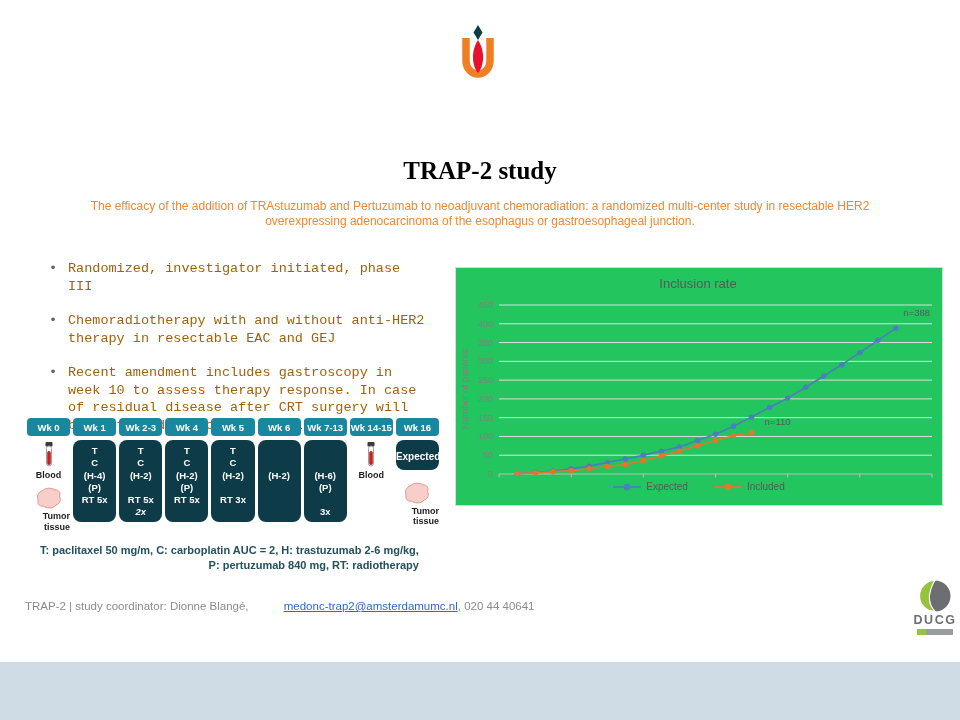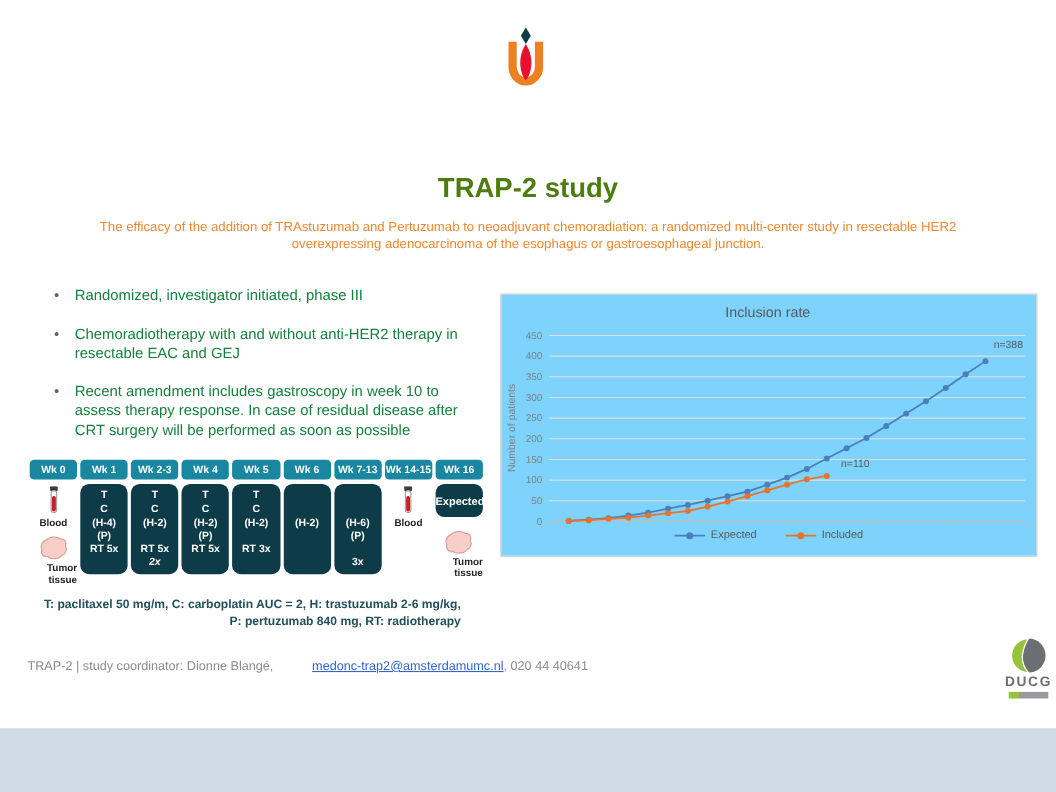--- a/index.html
+++ b/index.html
@@ -4,27 +4,27 @@
 <style>
   html,body{margin:0;padding:0;background:#fff;}
   body{font-family:"Liberation Sans",sans-serif;}
   .slide{position:relative;width:960px;height:720px;background:#ffffff;overflow:hidden;}
 
   .bottom-band{position:absolute;left:0;bottom:0;width:960px;height:58px;background:#cfdbe5;}
 
   .logo{position:absolute;left:461px;top:25px;width:34px;height:60px;}
 
   .title{position:absolute;top:157px;left:0;width:100%;text-align:center;
-         font-size:25px;font-weight:bold;color:#4d7c0f;margin:0;}
+         font-size:25px;font-weight:bold;color:#000000;margin:0;font-family:Liberation Serif, serif;}
 
   .subtitle{position:absolute;top:199px;left:65px;width:830px;text-align:center;
             font-size:12px;line-height:1.25;color:#ef8830;margin:0;}
 
   .bullets{position:absolute;left:46px;top:260px;width:382px;margin:0;padding:0;
-           list-style:none;color:#15803d;font-size:13.5px;line-height:1.3;}
+           list-style:none;color:#a16207;font-size:13.5px;line-height:1.3;font-family:Liberation Mono, monospace;}
   .bullets li{position:relative;padding-left:22px;margin-bottom:17px;}
   .bullets li::before{content:"\2022";position:absolute;left:3px;top:0;color:#5a666e;}
 
   .schema{position:absolute;left:27px;top:418px;width:412px;display:grid;
           grid-template-columns:repeat(9,1fr);gap:3px;}
   .schema-col{display:flex;flex-direction:column;min-width:0;}
   .wk-header{background:#1a87a0;color:#fff;font-weight:bold;font-size:9.5px;text-align:center;
              border-radius:4px;padding:4px 0 3px 0;margin-bottom:4px;white-space:nowrap;overflow:hidden;}
   .col-body{display:flex;flex-direction:column;align-items:center;}
   .treat-box{background:#0d3c48;border-radius:8px;width:100%;height:82px;padding:5px 0 3px 0;
@@ -32,21 +32,21 @@
   .treat-box .slot{height:12.3px;color:#fff;font-size:9.5px;font-weight:bold;text-align:center;}
   .treat-box.small{height:30px;justify-content:center;}
   .treat-box.small .slot{height:auto;font-size:10px;}
   .sample{display:flex;flex-direction:column;align-items:center;}
   .sample-label{font-size:9px;font-weight:bold;color:#1d1d1d;text-align:right;line-height:1.15;margin-top:2px;}
 
   .footnote{position:absolute;left:40px;top:543px;font-size:11px;font-weight:bold;
             color:#23505c;line-height:1.35;text-align:right;}
 
   .chart-box{position:absolute;left:455px;top:267px;width:486px;height:237px;
-             border:1px solid #d9d9d9;background:#7dd3fc;}
+             border:1px solid #d9d9d9;background:#22c55e;}
   .legend{display:flex;justify-content:center;gap:26px;align-items:center;
           font-size:10px;color:#595959;margin-top:1px;}
   .legend-item{display:flex;align-items:center;gap:5px;}
 
   .footer{position:absolute;left:25px;top:600px;font-size:11.5px;color:#8c8c8c;}
   .footer a{color:#3366cc;text-decoration:underline;cursor:pointer;padding-left:32px;}
 
   .ducg{position:absolute;left:916px;top:580px;width:38px;display:flex;flex-direction:column;align-items:center;}
   .ducg-label{font-size:12.5px;font-weight:bold;color:#6d6e71;letter-spacing:1.5px;margin-top:1px;}
   .ducg-bar{width:36px;height:6px;margin-top:2px;background:linear-gradient(90deg,#97c23c 0 9px,#9a9b9e 9px);}

